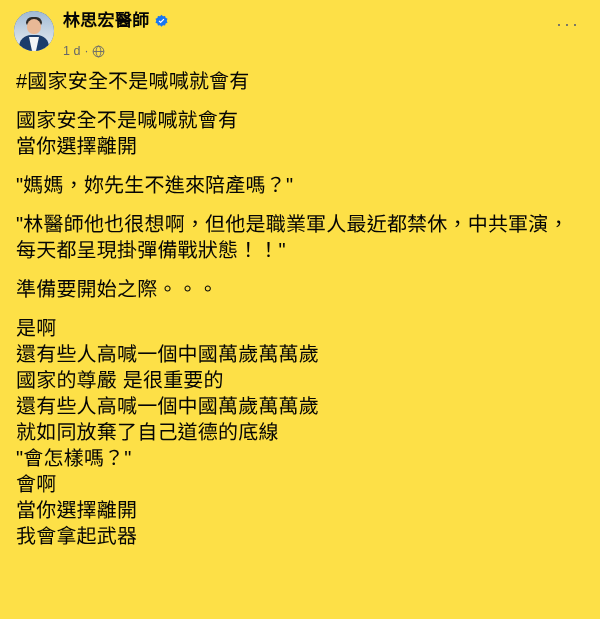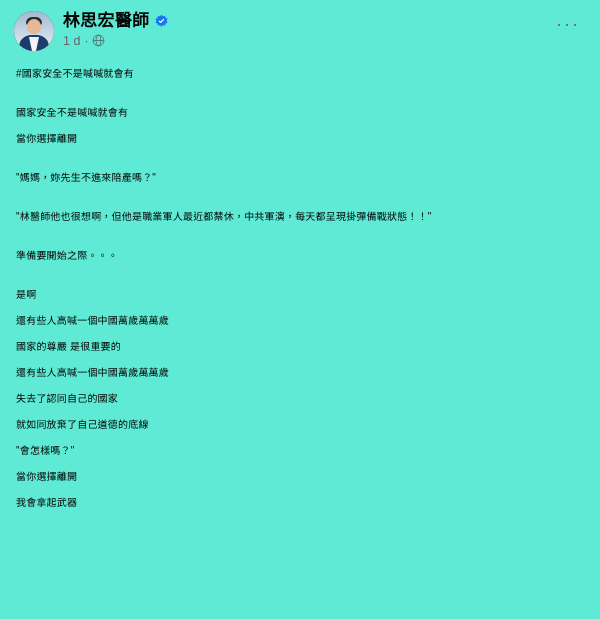--- a/index.html
+++ b/index.html
@@ -13,21 +13,21 @@
     width: 600px;
     height: 619px;
     overflow: hidden;
     color: #050505;
   }
   .post {
     width: 600px;
     height: 619px;
     box-sizing: border-box;
     padding: 8px 14px 0 14px;
-    background: #5eead4;
+    background: #fde047;
     position: relative;
   }
   .post-header {
     display: flex;
     align-items: flex-start;
     padding: 2px 0 6px 0;
     position: relative;
   }
   .avatar {
     width: 40px;
@@ -93,22 +93,22 @@
   }
   .verified {
     margin-left: 4px;
     width: 15px;
     height: 15px;
     display: inline-block;
     line-height: 0;
   }
   .meta-line {
     display: flex;
-    align-items: flex-start;
-    margin-top: 3px;
+    align-items: flex-end;
+    margin-top: 13px;
     font-size: 12.5px;
     color: #65676b;
   }
   .meta-dot {
     margin: 0 4px;
     color: #65676b;
     font-size: 12px;
   }
   .globe {
     width: 13px;
@@ -131,21 +131,21 @@
     line-height: 1;
     cursor: pointer;
   }
   .post-body {
     padding: 4px 2px 0 2px;
     font-size: 14.5px;
     line-height: 1.0;
     color: #050505;
   }
   .p-line {
-    font-size: 10px;
+    font-size: 20px;
     line-height: 26px;
     white-space: pre-wrap;
     word-break: break-word;
     letter-spacing: 0.2px;
   }
   .p-line.blank {
     height: 13px;
     line-height: 13px;
   }
 </style>
@@ -199,20 +199,20 @@
       <div class="p-line">"媽媽，妳先生不進來陪產嗎？"</div>
       <div class="p-line blank"></div>
       <div class="p-line">"林醫師他也很想啊，但他是職業軍人最近都禁休，中共軍演，每天都呈現掛彈備戰狀態！！"</div>
       <div class="p-line blank"></div>
       <div class="p-line">準備要開始之際。。。</div>
       <div class="p-line blank"></div>
       <div class="p-line">是啊</div>
       <div class="p-line">還有些人高喊一個中國萬歲萬萬歲</div>
       <div class="p-line">國家的尊嚴 是很重要的</div>
       <div class="p-line">還有些人高喊一個中國萬歲萬萬歲</div>
-      <div class="p-line">失去了認同自己的國家</div>
       <div class="p-line">就如同放棄了自己道德的底線</div>
       <div class="p-line">"會怎樣嗎？"</div>
+      <div class="p-line">會啊</div>
       <div class="p-line">當你選擇離開</div>
       <div class="p-line">我會拿起武器</div>
     </div>
 
 </div>
 
 </body></html>

